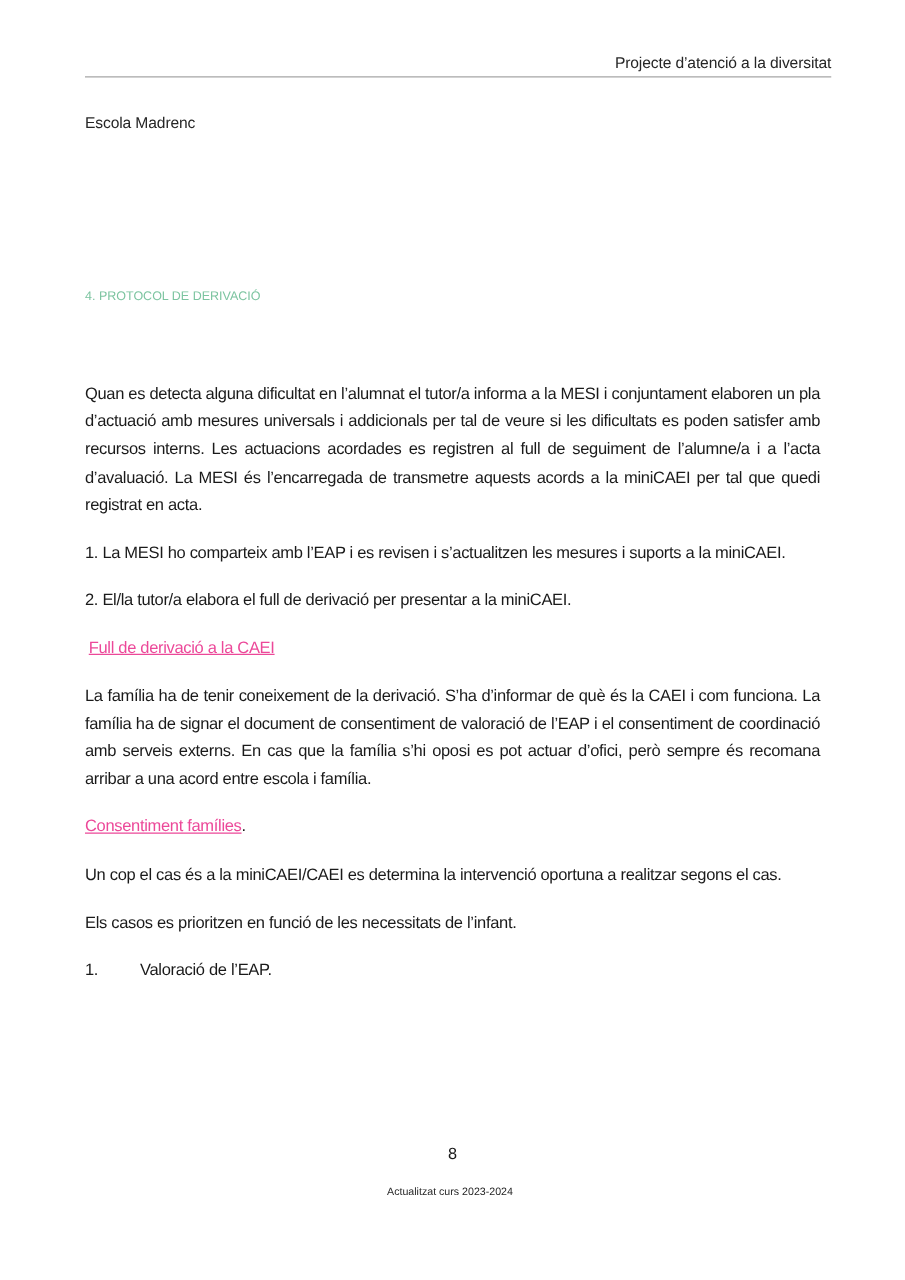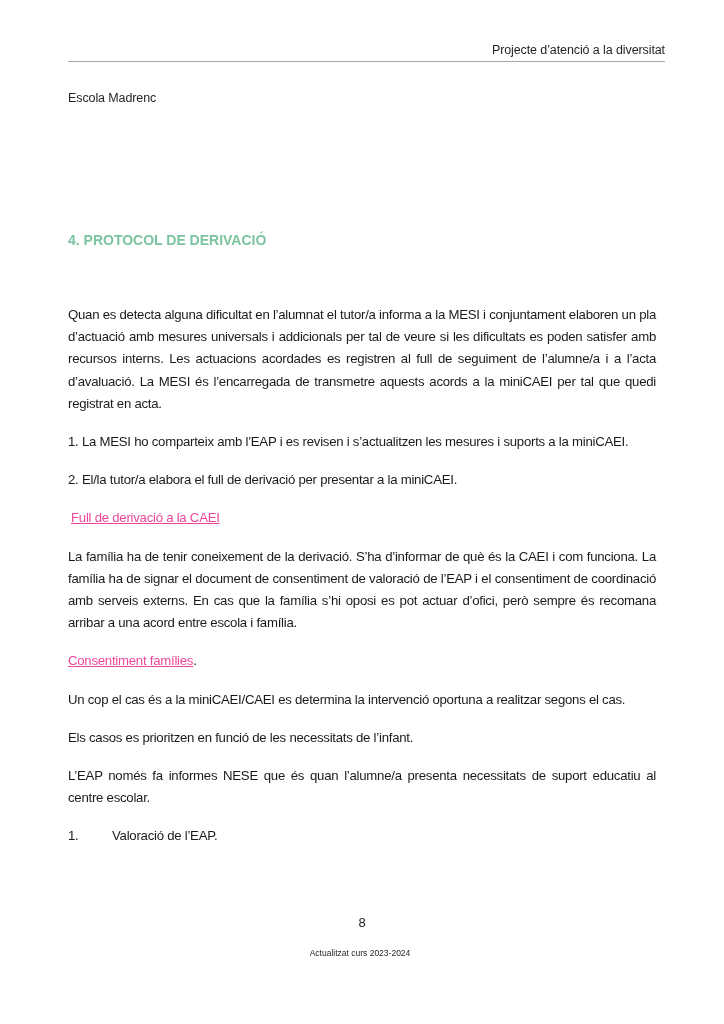--- a/index.html
+++ b/index.html
@@ -39,22 +39,22 @@
     }
     .header .right {
       position: absolute;
       right: 0;
       top: 0;
     }
     .section-heading {
       position: absolute;
       left: 68px;
       top: 232px;
-      font-size: 14px;
-      font-weight: bold;
+      font-size: 10px;
+      font-weight: normal;
       color: #7cc4a0;
       letter-spacing: 0px;
       text-align: right;
     }
     .body {
       position: absolute;
       left: 68px;
       top: 288px;
       width: 588px;
       font-size: 13.2px;
@@ -113,21 +113,20 @@
     <p class="justify">Quan es detecta alguna dificultat en l’alumnat el tutor/a informa a la MESI i conjuntament elaboren un pla d’actuació amb mesures universals i addicionals per tal de veure si les dificultats es poden satisfer amb recursos interns. Les actuacions acordades es registren al full de seguiment de l’alumne/a i a l’acta d’avaluació. La MESI és l’encarregada de transmetre aquests acords a la miniCAEI per tal que quedi registrat en acta.</p>
     <p>1. La MESI ho comparteix amb l’EAP i es revisen i s’actualitzen les mesures i suports a la miniCAEI.</p>
     <p>2. El/la tutor/a elabora el full de derivació per presentar a la miniCAEI.</p>
     <p class="link-indent">
       <a href="#">Full de derivació a la CAEI</a>
     </p>
     <p class="justify">La família ha de tenir coneixement de la derivació. S’ha d’informar de què és la CAEI i com funciona. La família ha de signar el document de consentiment de valoració de l’EAP i el consentiment de coordinació amb serveis externs. En cas que la família s’hi oposi es pot actuar d’ofici, però sempre és recomana arribar a una acord entre escola i família.</p>
     <p><a href="#">Consentiment famílies</a><span>.</span></p>
     <p>Un cop el cas és a la miniCAEI/CAEI es determina la intervenció oportuna a realitzar segons el cas.</p>
     <p>Els casos es prioritzen en funció de les necessitats de l’infant.</p>
-    <p class="justify">L’EAP només fa informes NESE que és quan l’alumne/a presenta necessitats de suport educatiu al centre escolar.</p>
     <p class="list-item">
       <span class="num">1.</span><span>Valoració de l’EAP.</span>
     </p>
   </div>
 
   <div class="page-number">8</div>
   <div class="footer">Actualitzat curs 2023-2024</div>
 
 </div>
 

